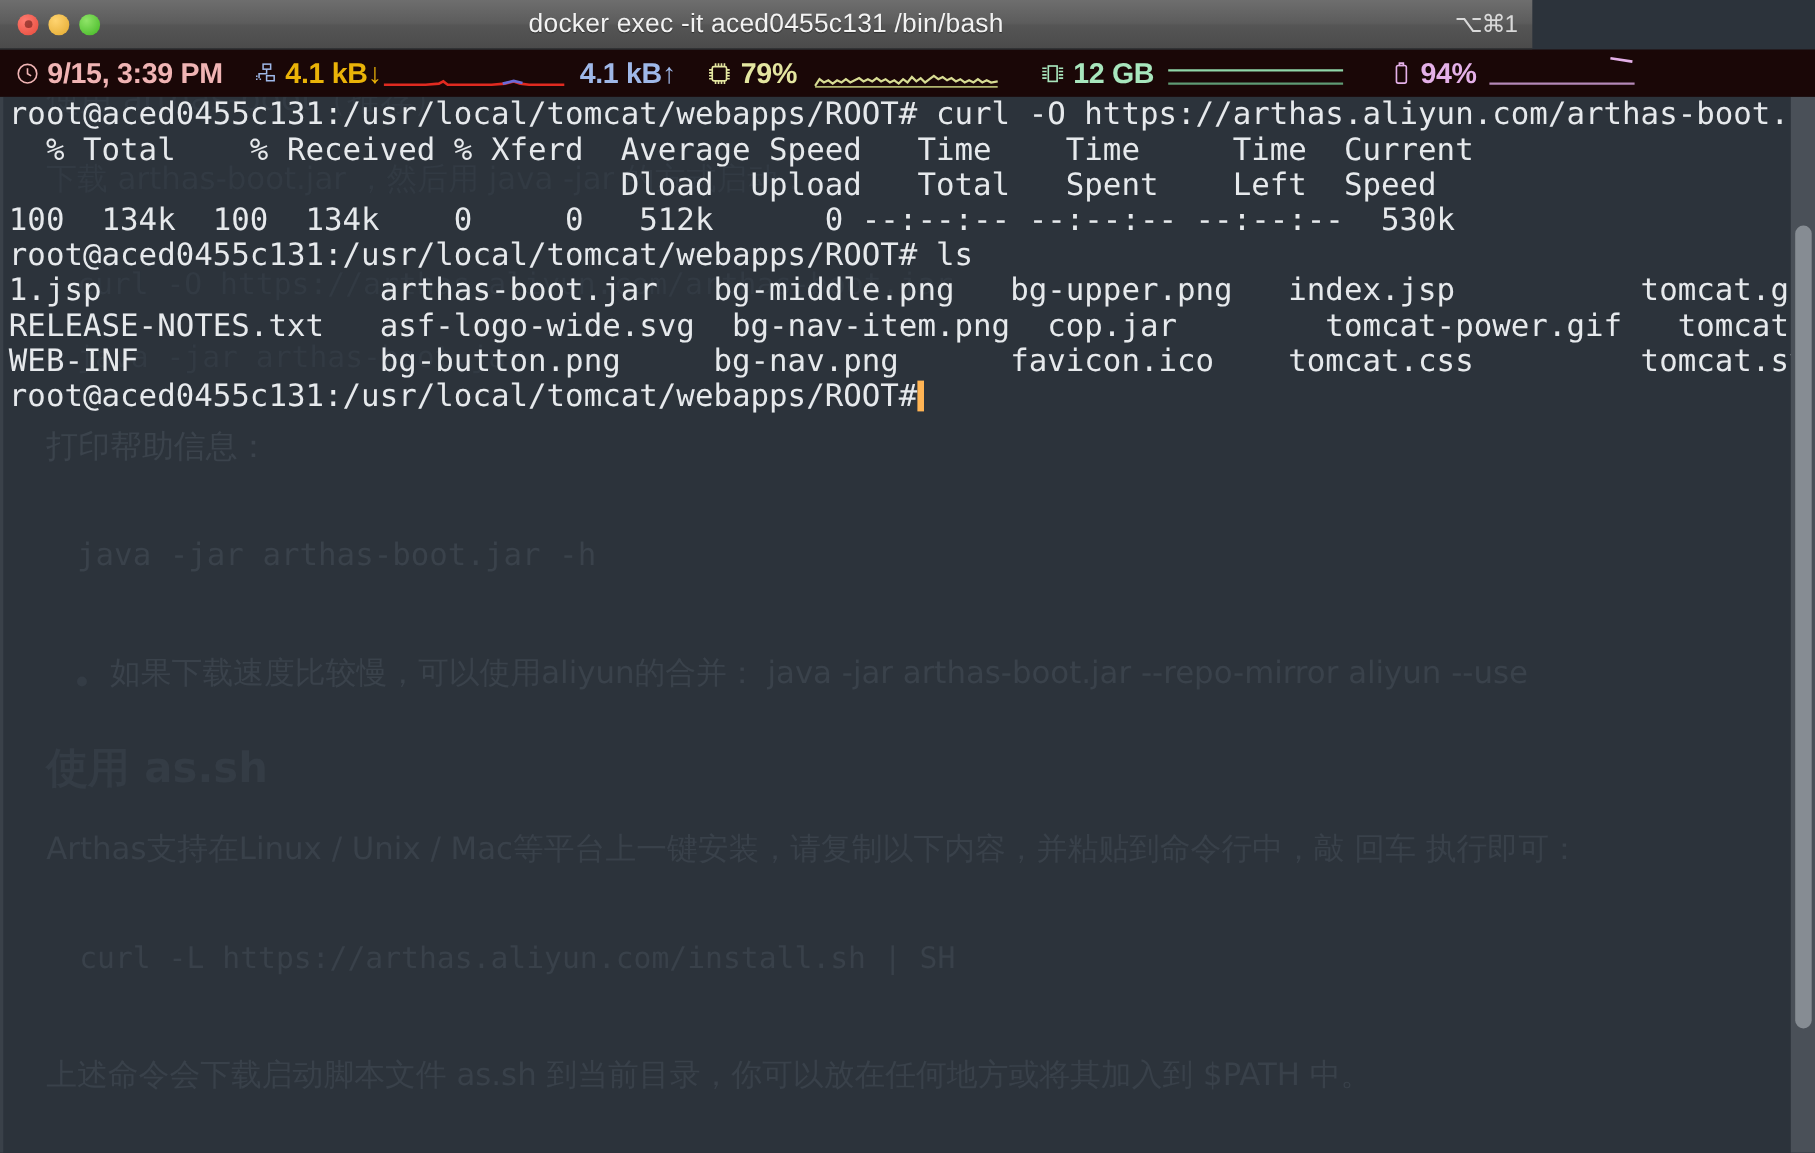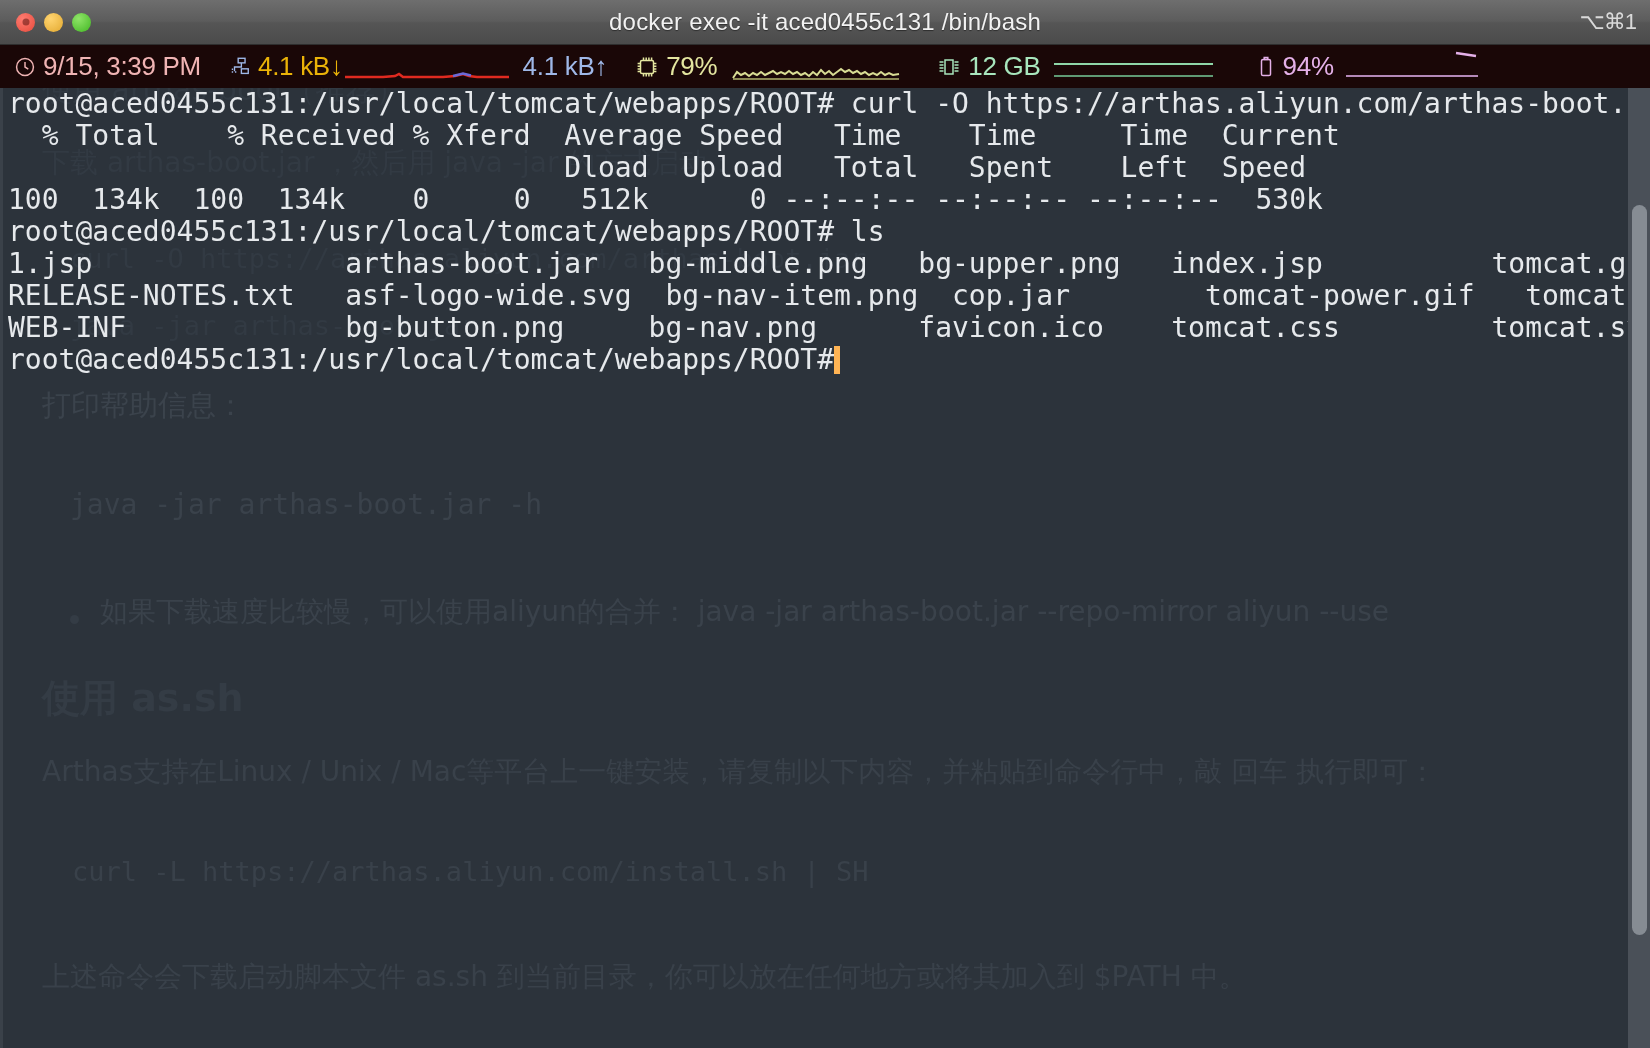--- a/index.html
+++ b/index.html
@@ -15,21 +15,21 @@
     position: relative;
     width: 1650px;
     height: 1048px;
     overflow: hidden;
   }
 
   
   .titlebar {
     position: absolute;
     top: 0; left: 0;
-    width: 1650px;
+    width: 1393px;
     height: 45px;
     background: linear-gradient(180deg, #6e6e6e 0%, #5c5c5c 48%, #555555 52%, #4b4b4b 100%);
     border-bottom: 1px solid #2e2e2e;
     display: flex;
     align-items: center;
     z-index: 40;
   }
   .traffic {
     display: flex;
     align-items: center;
@@ -84,21 +84,21 @@
     font-family: "Liberation Sans", sans-serif;
     overflow: hidden;
   }
   .sb-group {
     display: flex;
     align-items: center;
     height: 43px;
   }
   .sb-label {
     font-size: 26px;
-    font-weight: 400;
+    font-weight: 700;
     letter-spacing: -.3px;
     white-space: nowrap;
   }
   .sb-icon {
     display: inline-flex;
     align-items: center;
     justify-content: center;
     margin-right: 7px;
   }
   .spark {

